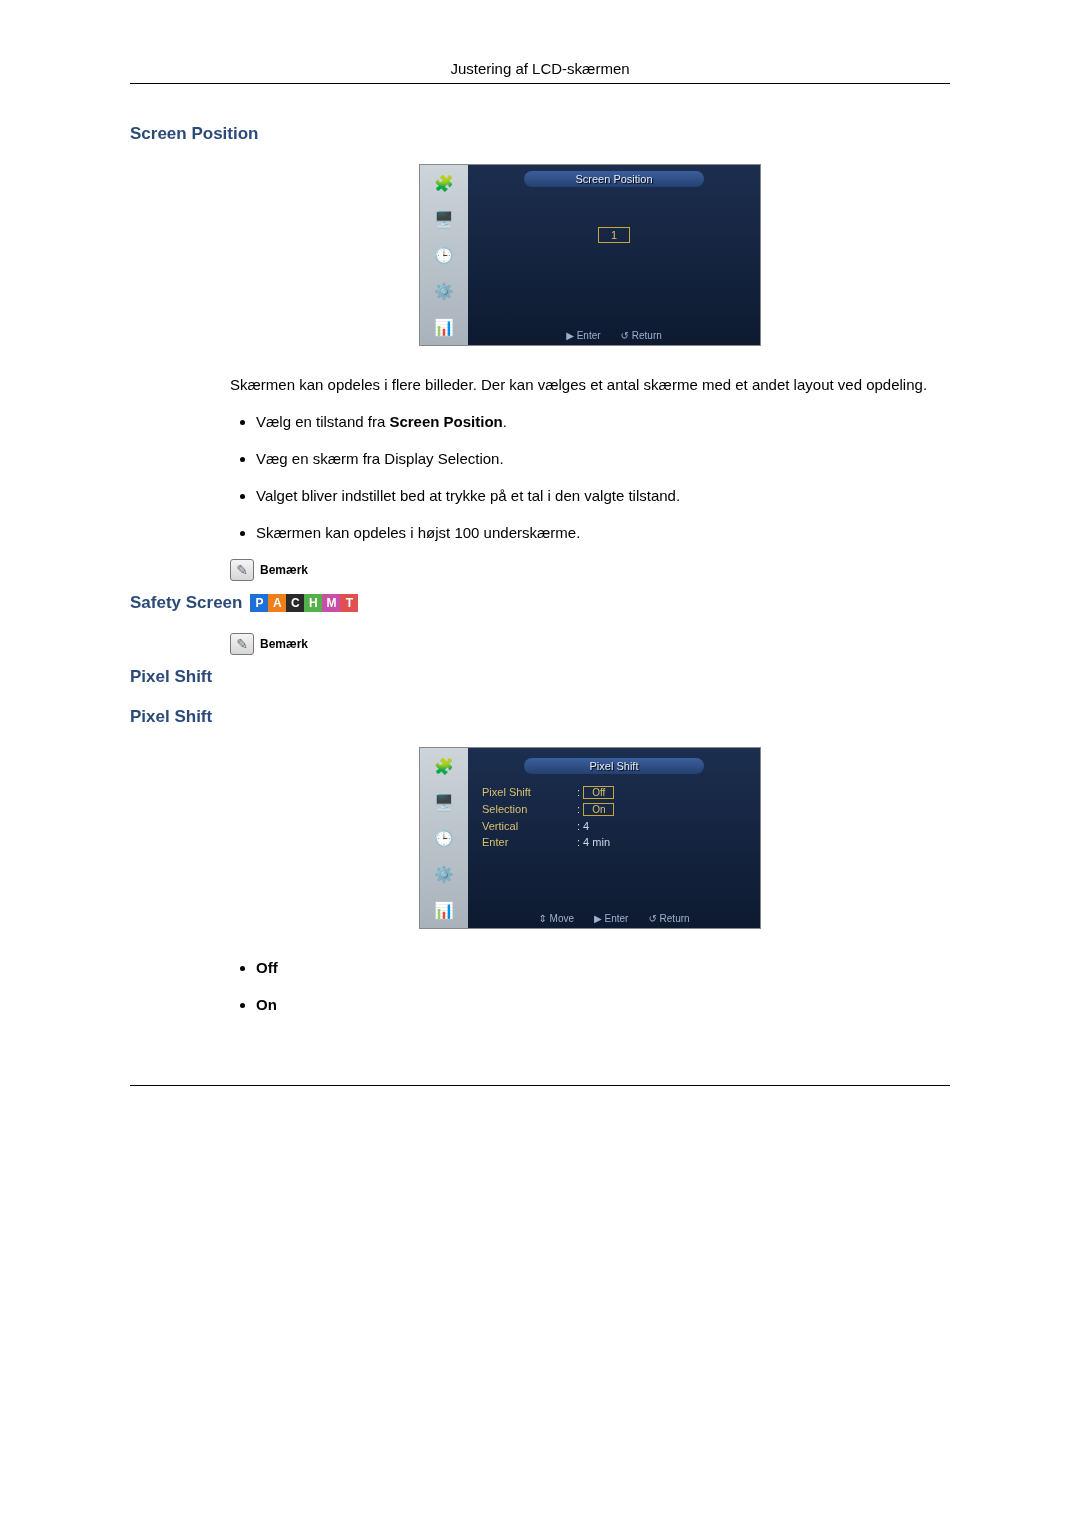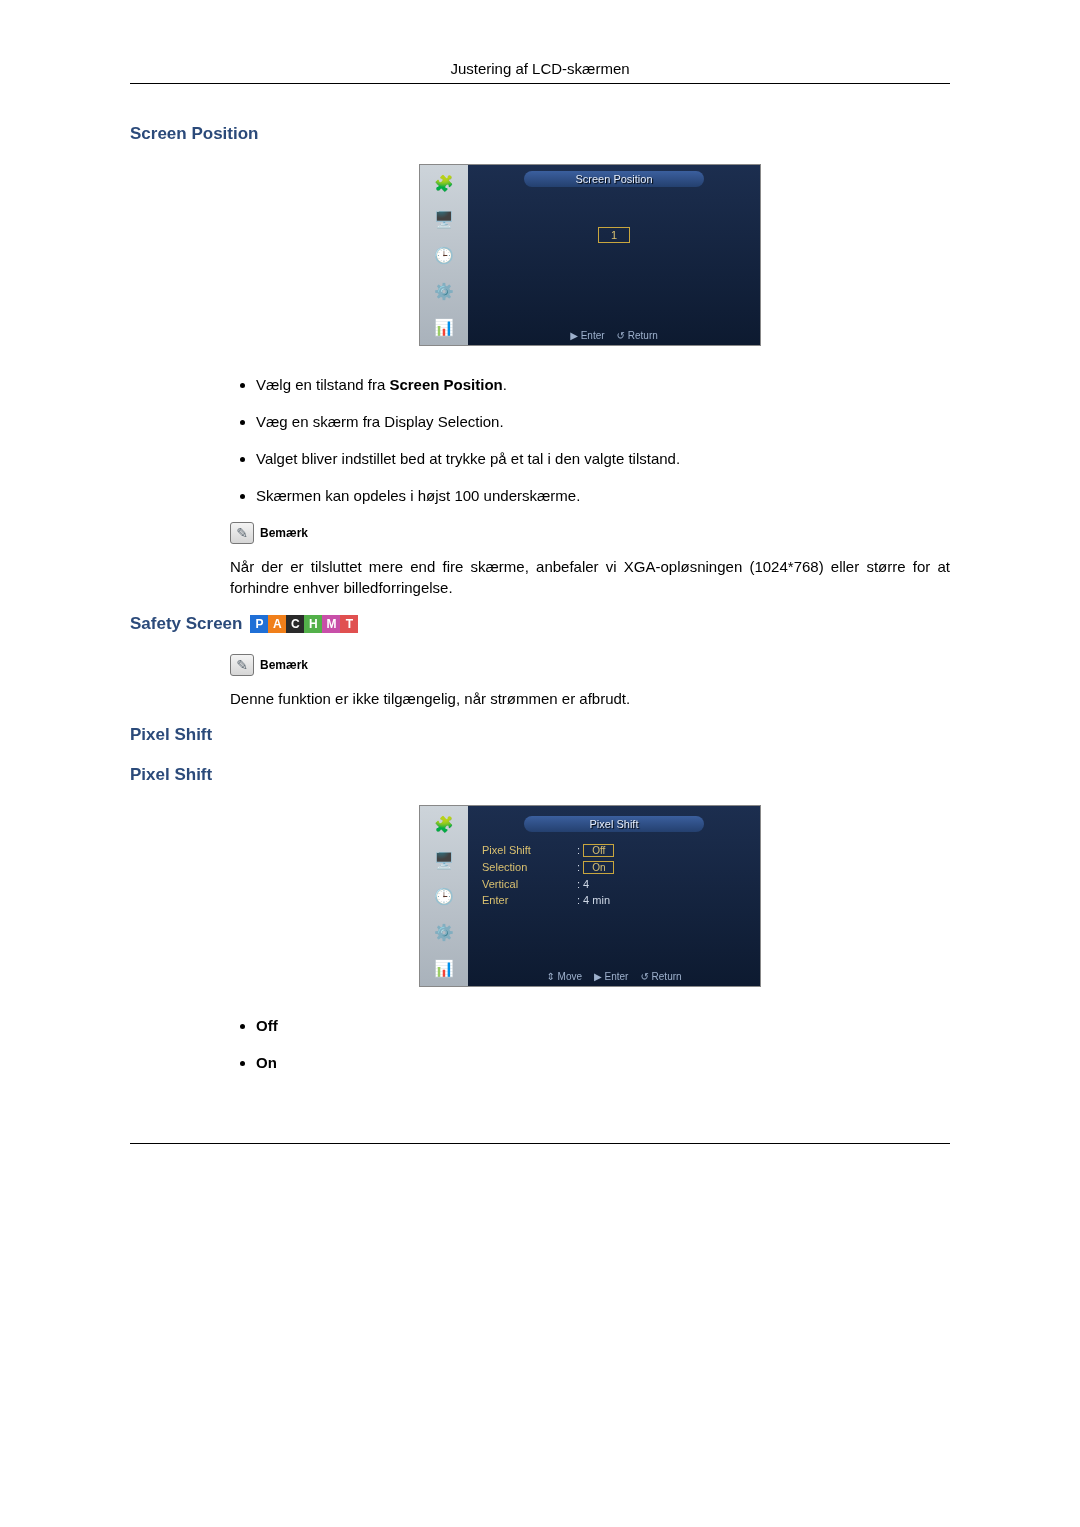--- a/index.html
+++ b/index.html
@@ -76,21 +76,21 @@
     width: 30px;
     border: 1px solid #c8a63e;
     text-align: center;
     color: #d9c070;
     font-size: 11px;
     padding: 1px 0;
   }
   .menu-shot .footer-bar {
     position: absolute;
     bottom: 4px; left: 0; right: 0;
-    display:flex; justify-content:center; gap:12px;
+    display:flex; justify-content:center; gap:20px;
     font-size: 10px;
     color: #9db0cc;
   }
   .menu-shot .kv-row {
     display:flex;
     padding: 2px 0 2px 14px;
     font-size: 11px;
   }
   .menu-shot .kv-row .k { width: 95px; color:#d9c070; }
   .menu-shot .kv-row .v { color:#cfd8e6; }
@@ -173,55 +173,54 @@
           <div class="title-tab">Screen Position</div>
           <div class="center-num">1</div>
           <div class="footer-bar">
             <span>▶ <span>Enter</span></span>
             <span>↺ <span>Return</span></span>
           </div>
         </div>
       </div>
     </div>
 
+    <p class="body-para">Skærmen kan opdeles i flere billeder. Der kan vælges et antal skærme med et andet layout ved opdeling.</p>
 
     <ul class="bullets">
       <li>
         <span>Vælg en tilstand fra </span><b>Screen Position</b><span>.</span>
       </li>
       <li>Væg en skærm fra Display Selection.</li>
       <li>Valget bliver indstillet bed at trykke på et tal i den valgte tilstand.</li>
       <li>Skærmen kan opdeles i højst 100 underskærme.</li>
     </ul>
 
     <div class="note-row">
       <div class="note-icon">✎</div>
       <span class="note-label">Bemærk</span>
     </div>
-    <p class="body-para">Når der er tilsluttet mere end fire skærme, anbefaler vi XGA-opløsningen (1024*768) eller større for at forhindre enhver billedforringelse.</p>
   </div>
 
   <div class="heading-row">
     <span class="section-heading" style="margin:0">Safety Screen</span>
     <span class="icon-strip">
       <span class="ic-p">P</span>
       <span class="ic-a">A</span>
       <span class="ic-c">C</span>
       <span class="ic-h">H</span>
       <span class="ic-m">M</span>
       <span class="ic-t">T</span>
     </span>
   </div>
 
   <div class="indent-block">
     <div class="note-row">
       <div class="note-icon">✎</div>
       <span class="note-label">Bemærk</span>
     </div>
-    <p class="body-para">Denne funktion er ikke tilgængelig, når strømmen er afbrudt.</p>
   </div>
 
   <div class="section-heading">Pixel Shift</div>
   <div class="section-heading">Pixel Shift</div>
 
   <div class="indent-block">
 
     <div class="menu-shot">
       <div class="shot-title-row">
         <div class="shot-icons-col">

